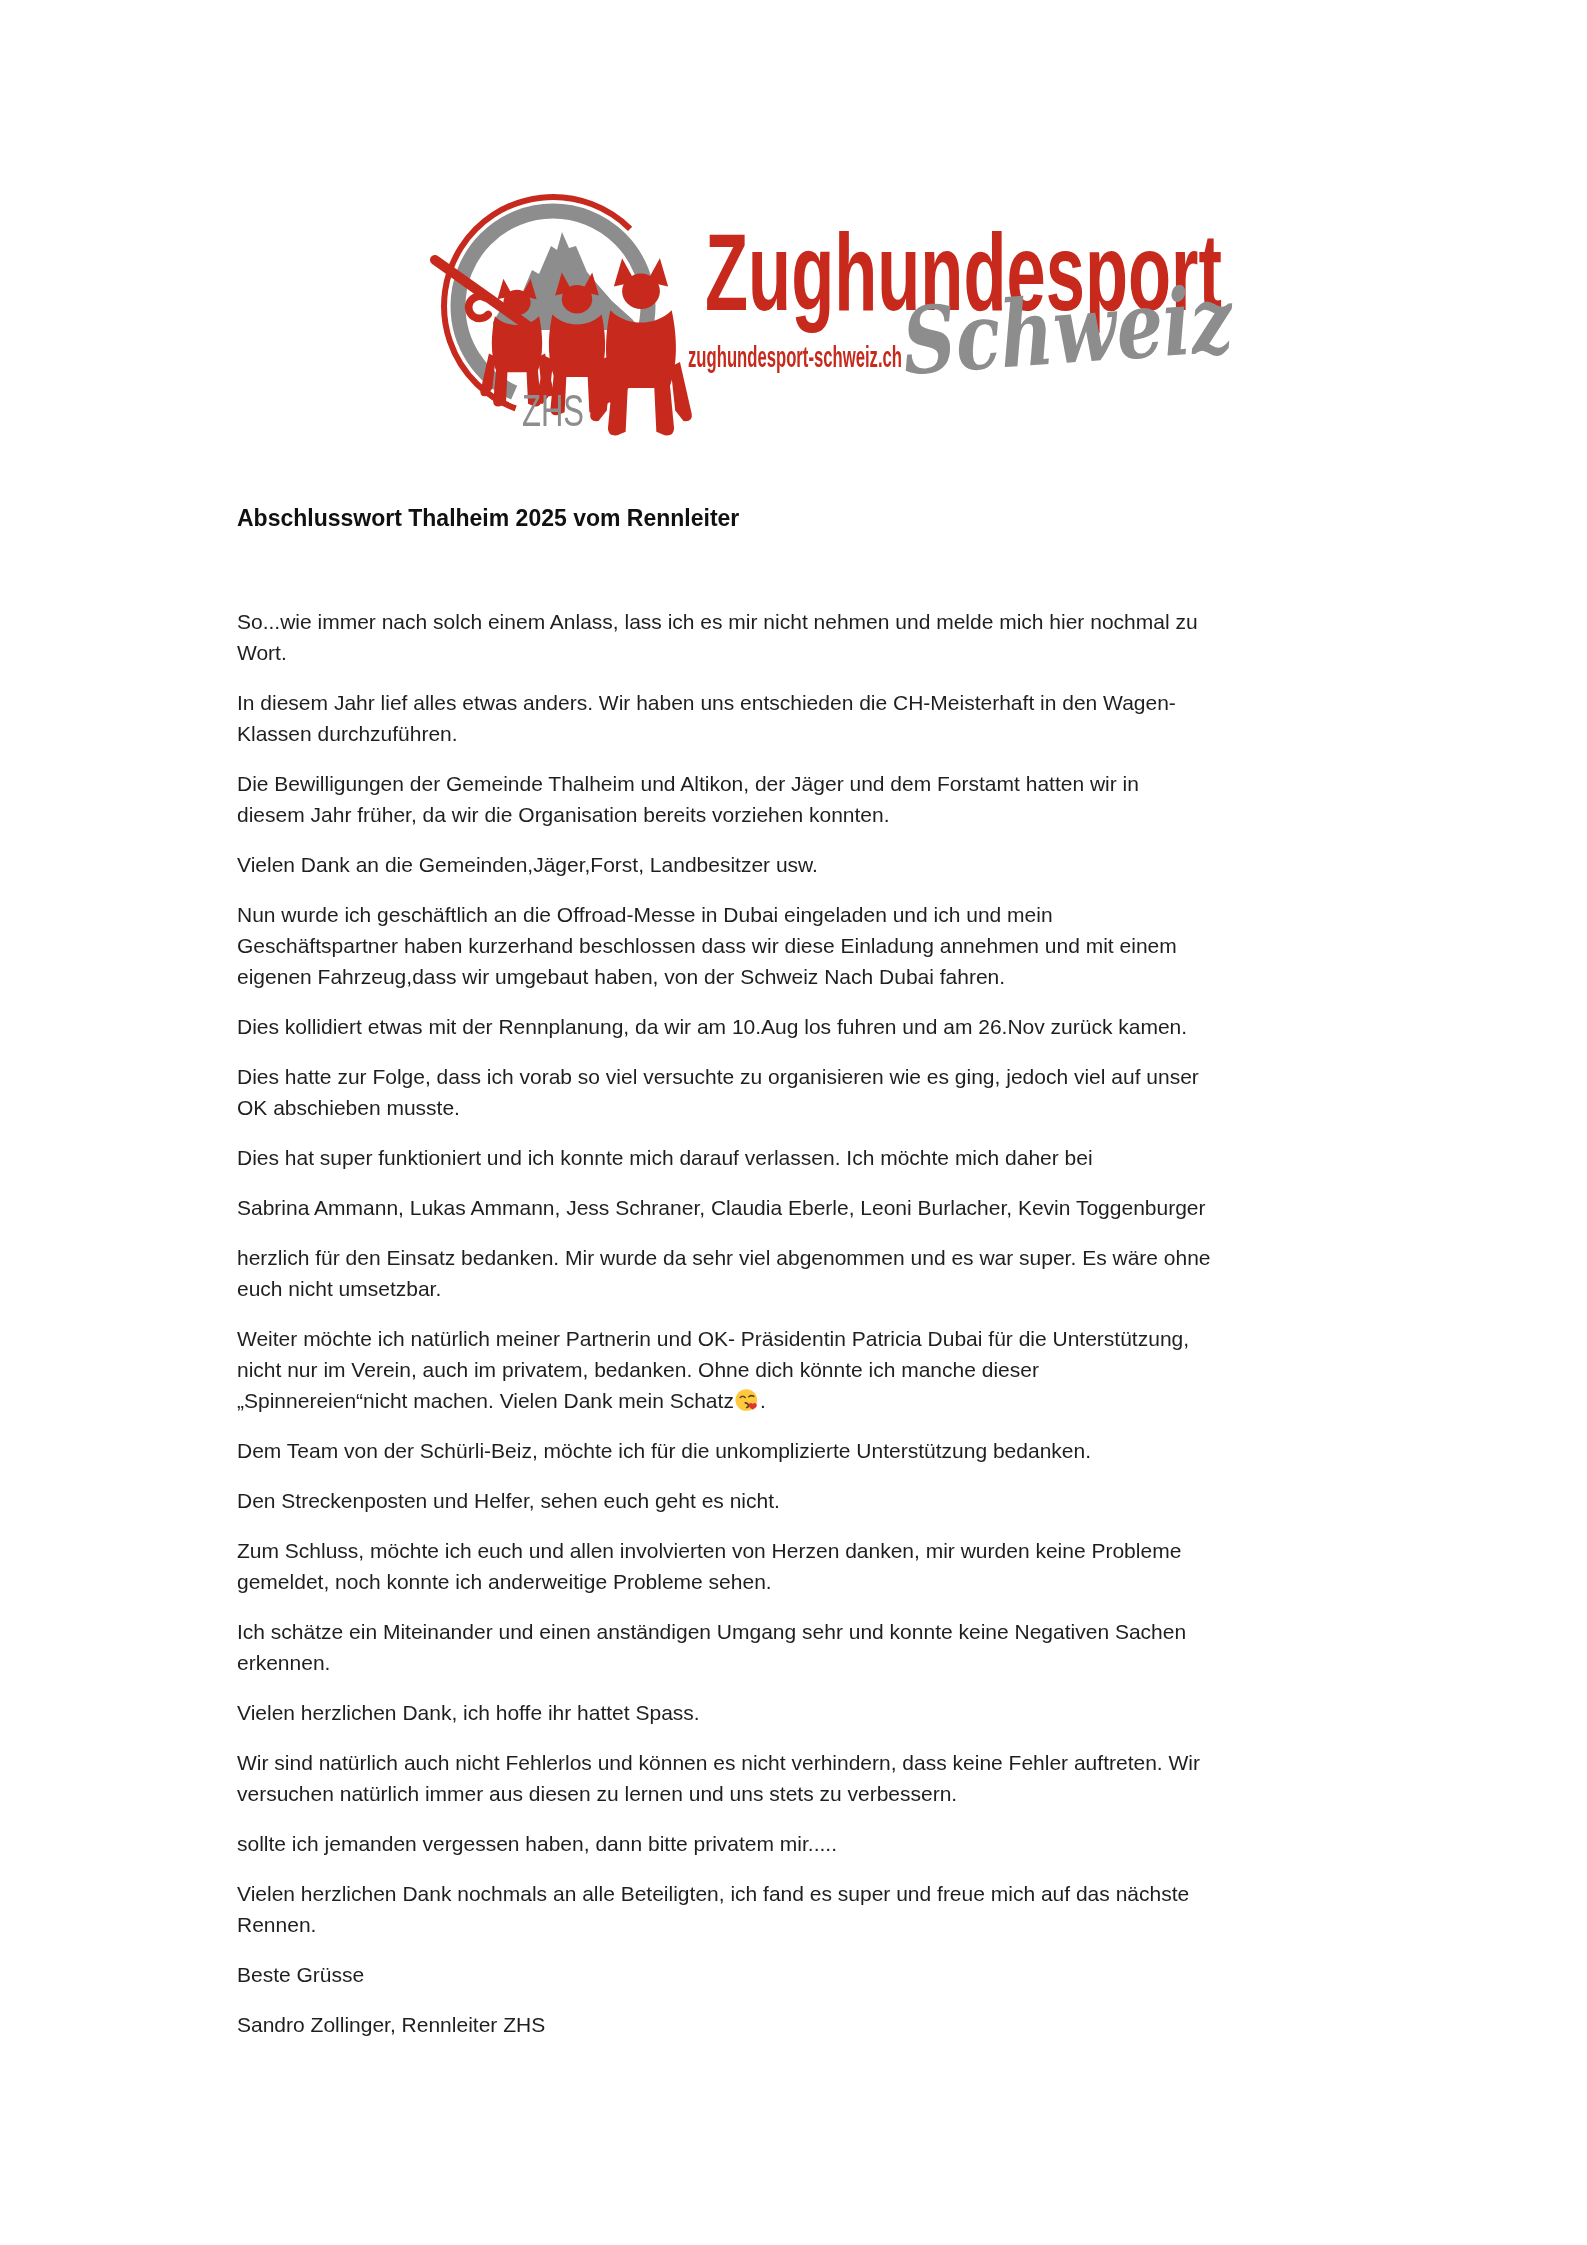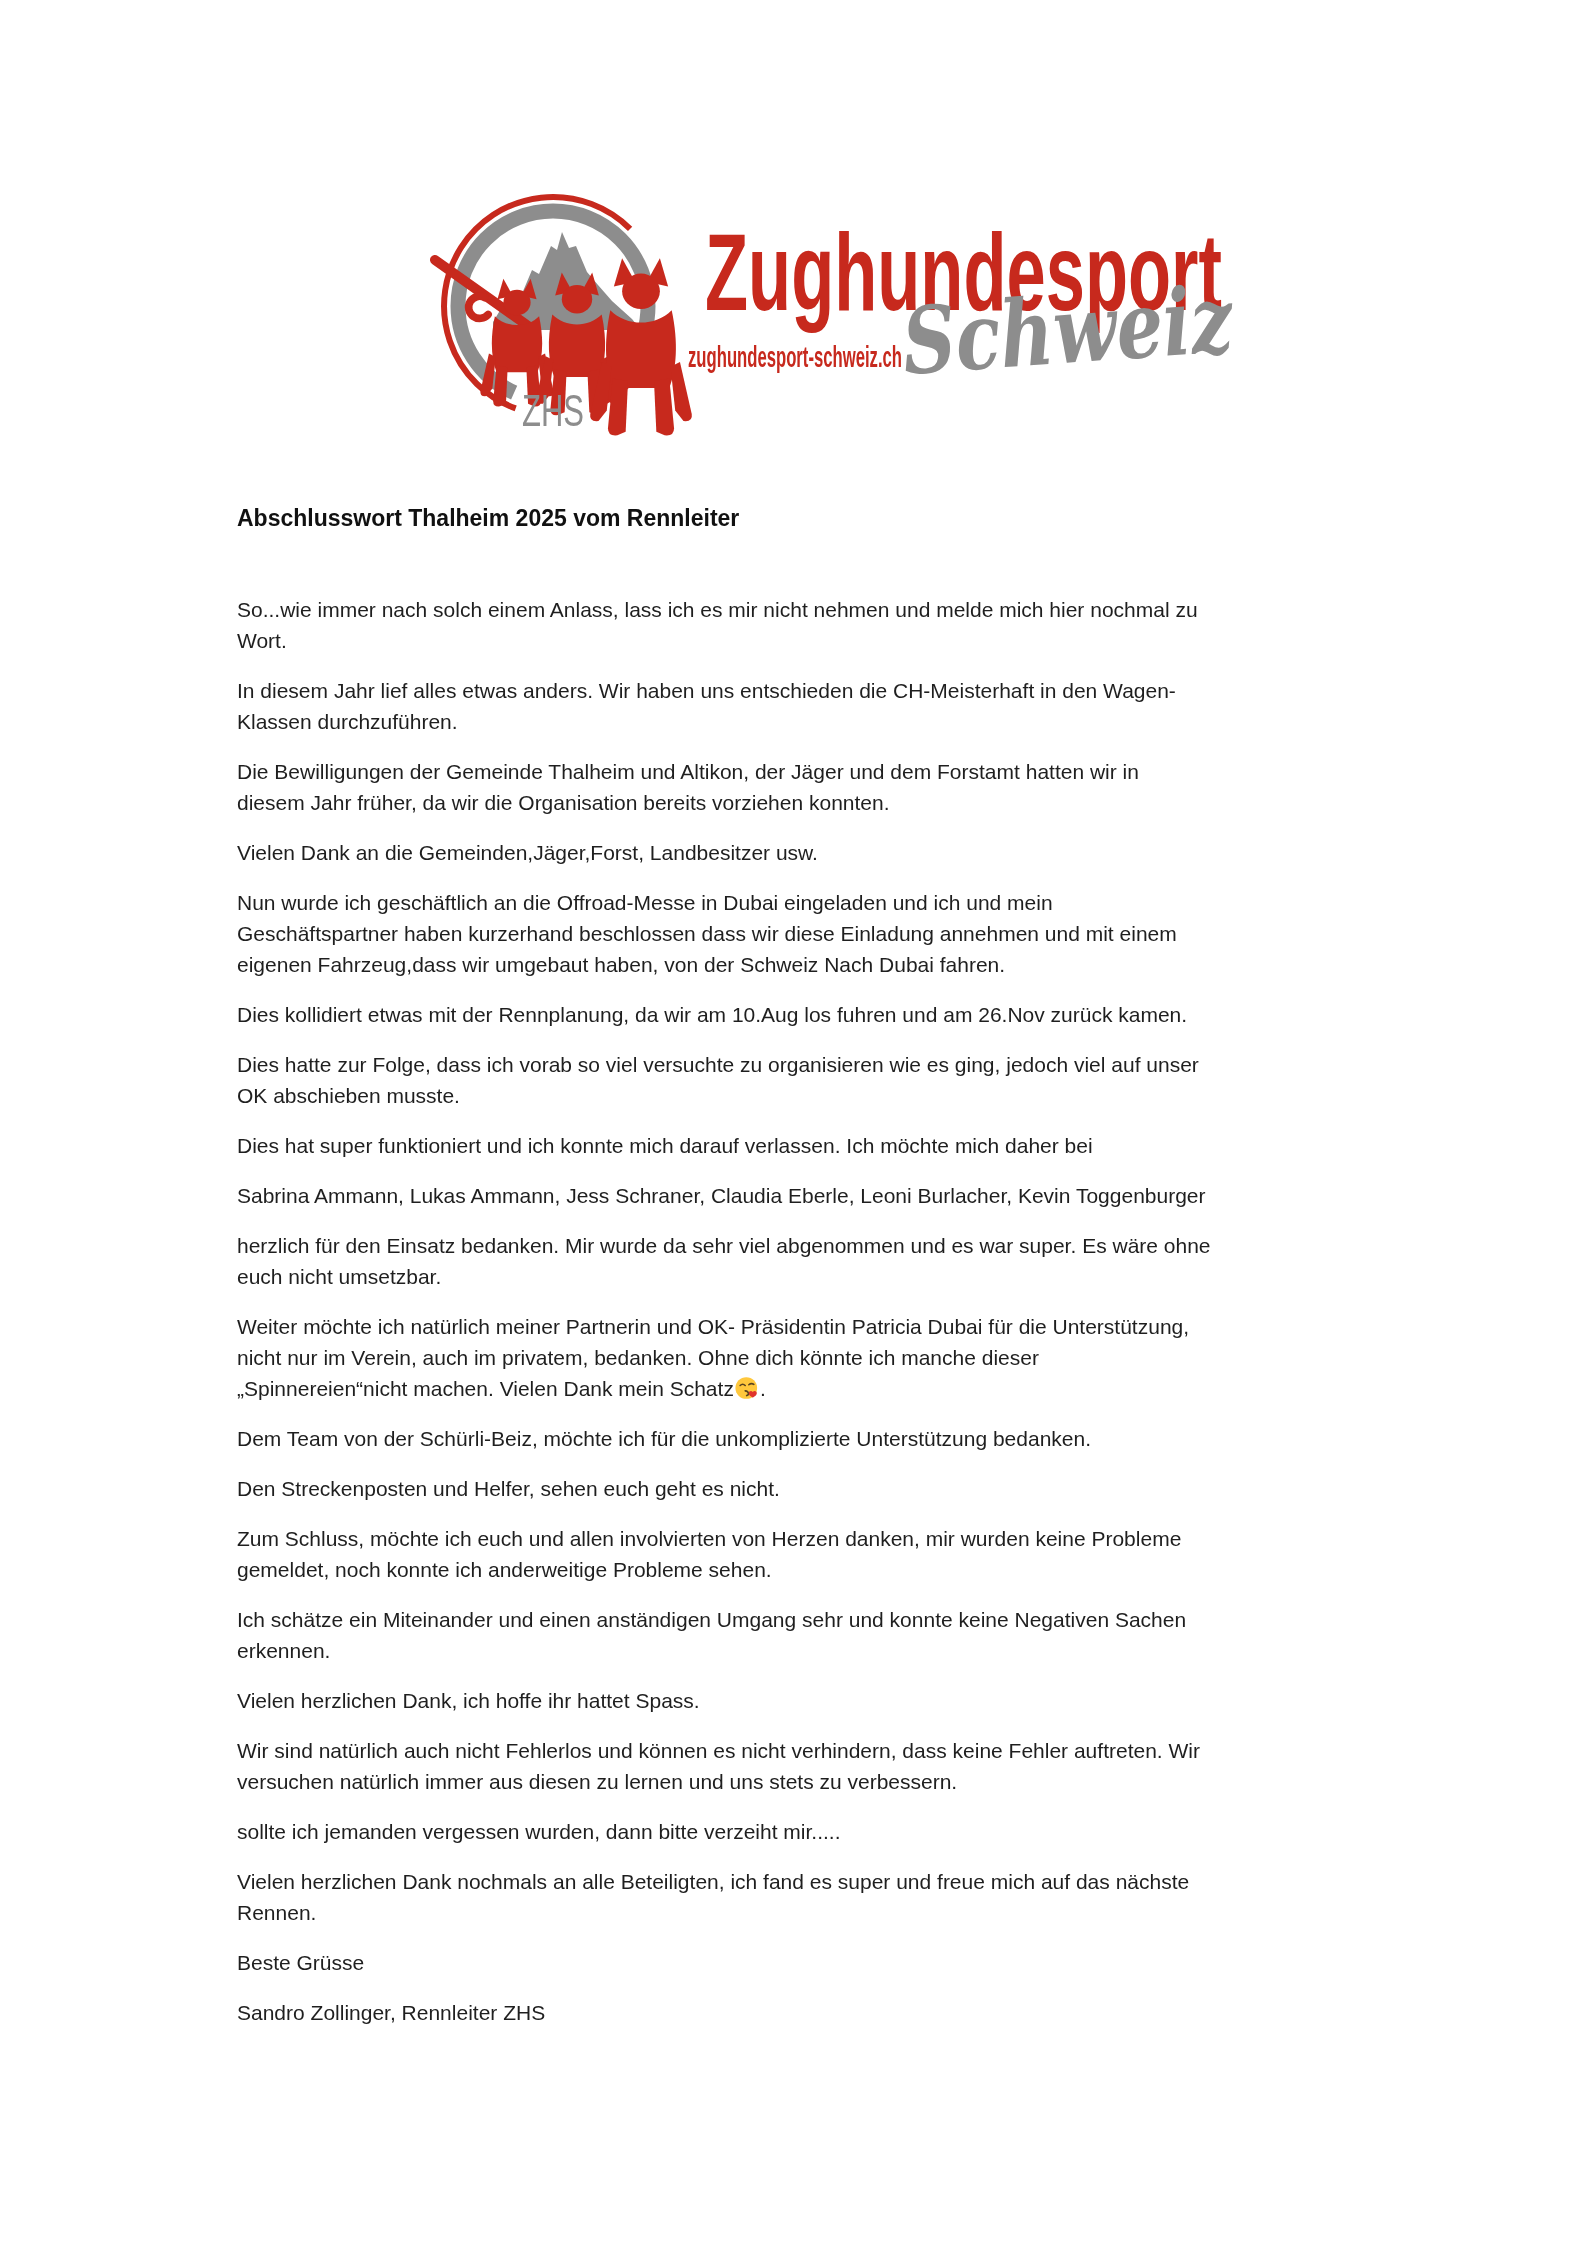--- a/index.html
+++ b/index.html
@@ -16,21 +16,21 @@
     position:absolute;left:435px;top:188px;width:802px;height:252px;
   }
   .doc-title{
     position:absolute;left:237px;top:503px;width:1113px;
     font-size:23px;line-height:30px;font-weight:bold;color:#111;
   }
   .doc-body{
     position:absolute;left:237px;top:594px;width:1150px;
     font-size:21px;line-height:31px;
   }
-  .para{white-space:pre-wrap;margin:0 0 19px 0;}
+  .para{white-space:pre-wrap;margin:12px 0 19px 0;}
   .b{font-weight:normal;}
   .emoji{display:inline-block;width:26px;height:26px;vertical-align:-5px;}
   .emoji svg{display:block;}
 </style>
 </head>
 <body>
 
 <div class="page">
 
   <div class="logo">
@@ -106,20 +106,20 @@
           </svg></span><span>.</span></p>
       <p class="para"><span>Dem Team von der Schürli-Beiz, möchte ich für die unkomplizierte Unterstützung bedanken.</span></p>
       <p class="para"><span>Den Streckenposten und Helfer, sehen euch geht es nicht.</span></p>
       <p class="para"><span>Zum Schluss, möchte ich euch und allen involvierten von Herzen danken, mir wurden keine Probleme
 gemeldet, noch konnte ich anderweitige Probleme sehen.</span></p>
       <p class="para"><span>Ich schätze ein Miteinander und einen anständigen Umgang sehr und konnte keine Negativen Sachen
 erkennen.</span></p>
       <p class="para"><span>Vielen herzlichen Dank, ich hoffe ihr hattet Spass.</span></p>
       <p class="para"><span>Wir sind natürlich auch nicht Fehlerlos und können es nicht verhindern, dass keine Fehler auftreten. Wir
 versuchen natürlich immer aus diesen zu lernen und uns stets zu verbessern.</span></p>
-      <p class="para"><span>sollte ich jemanden vergessen wurden, dann bitte verzeiht mir.....</span></p>
+      <p class="para"><span>sollte ich jemanden vergessen haben, dann bitte privatem mir.....</span></p>
       <p class="para"><span>Vielen herzlichen Dank nochmals an alle Beteiligten, ich fand es super und freue mich auf das nächste
 Rennen.</span></p>
       <p class="para"><span>Beste Grüsse</span></p>
       <p class="para"><span>Sandro Zollinger, Rennleiter ZHS</span></p>
     </div>
 
 </div>
 
 </body></html>

